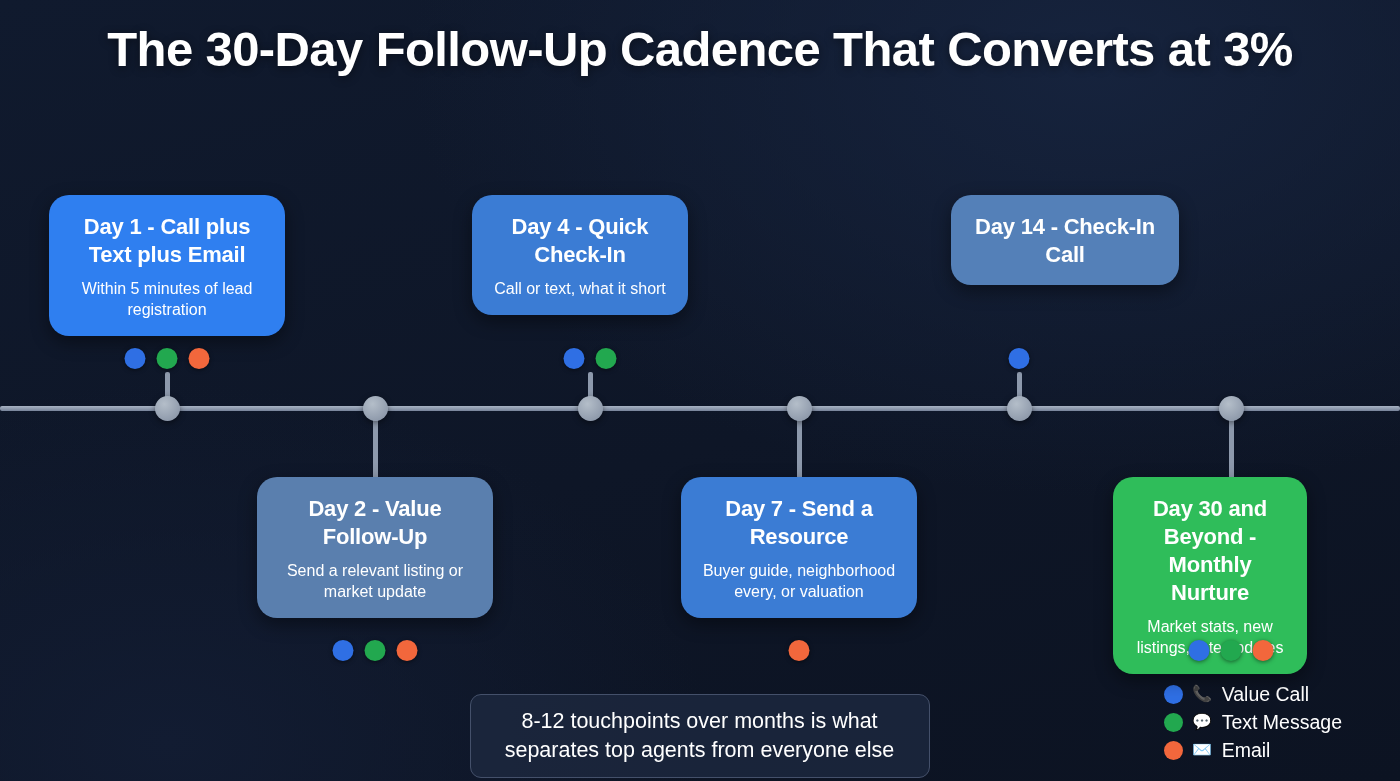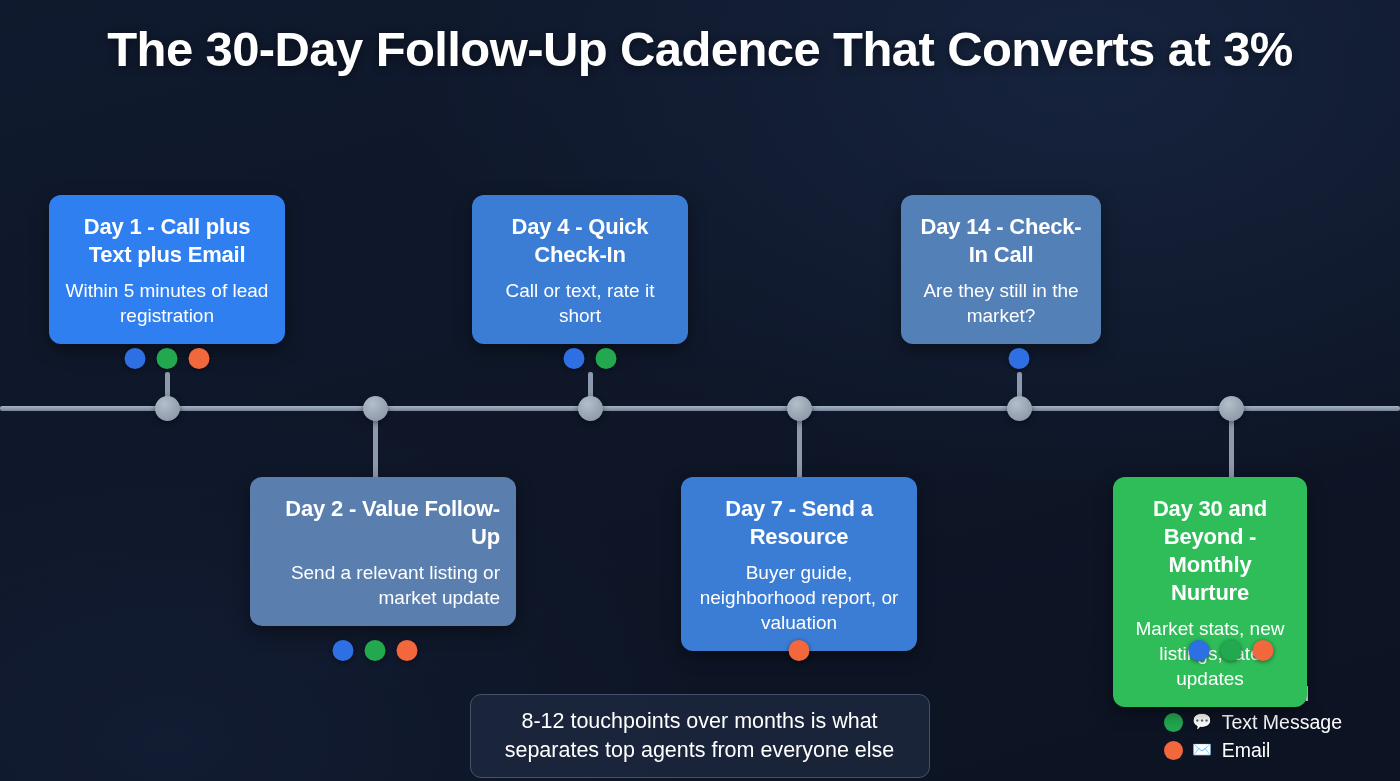--- a/index.html
+++ b/index.html
@@ -78,37 +78,37 @@
     width: 5px;
     background: #8d99ac;
     margin-left: -2.5px;
     z-index: 1;
     border-radius: 2px;
   }
 
   
   .card {
     position: absolute;
-    border-radius: 12px;
+    border-radius: 20px;
     box-sizing: border-box;
     padding: 18px 16px 16px 16px;
     text-align: center;
     color: #ffffff;
     box-shadow: 0 6px 18px rgba(0,0,0,0.42);
     z-index: 2;
   }
   .card-title {
     font-size: 22px;
     font-weight: bold;
     line-height: 1.27;
     margin: 0;
     letter-spacing: -0.2px;
   }
   .card-desc {
-    font-size: 19px;
+    font-size: 16px;
     font-weight: normal;
     line-height: 1.32;
     margin: 9px 0 0 0;
     color: #ffffff;
   }
 
   .dots {
     position: absolute;
     display: flex;
     gap: 11px;
@@ -190,53 +190,52 @@
         <div class="card-title">Day 1 - Call plus Text plus Email</div>
         <div class="card-desc">Within 5 minutes of lead registration</div>
       </div>
       <div class="dots" style="left: 167px; top: 348px;">
         <span class="dot" style="background: rgb(47, 111, 228);"></span>
         <span class="dot" style="background: rgb(34, 168, 79);"></span>
         <span class="dot" style="background: rgb(242, 103, 60);"></span>
       </div>
       <div class="stem" style="left: 167px; top: 372px; height: 38px;"></div>
       <div class="node" style="left: 167px;"></div>
-      <div class="card" style="background: rgb(90, 127, 174); width: 266px; left: 250px; top: 477px; text-align: right;">
+      <div class="card" style="background: rgb(90, 127, 174); width: 236px; left: 257px; top: 477px;">
         <div class="card-title">Day 2 - Value Follow-Up</div>
         <div class="card-desc">Send a relevant listing or market update</div>
       </div>
       <div class="dots" style="left: 375px; top: 640px;">
         <span class="dot" style="background: rgb(47, 111, 228);"></span>
         <span class="dot" style="background: rgb(34, 168, 79);"></span>
         <span class="dot" style="background: rgb(242, 103, 60);"></span>
       </div>
       <div class="stem" style="left: 375px; top: 406px; height: 74px;"></div>
       <div class="node" style="left: 375px;"></div>
       <div class="card" style="background: rgb(59, 124, 212); width: 216px; left: 472px; top: 195px;">
         <div class="card-title">Day 4 - Quick Check-In</div>
-        <div class="card-desc">Call or text, rate it short</div>
+        <div class="card-desc">Call or text, what it short</div>
       </div>
       <div class="dots" style="left: 590px; top: 348px;">
         <span class="dot" style="background: rgb(47, 111, 228);"></span>
         <span class="dot" style="background: rgb(34, 168, 79);"></span>
       </div>
       <div class="stem" style="left: 590px; top: 372px; height: 38px;"></div>
       <div class="node" style="left: 590px;"></div>
       <div class="card" style="background: rgb(59, 124, 212); width: 236px; left: 681px; top: 477px;">
         <div class="card-title">Day 7 - Send a Resource</div>
-        <div class="card-desc">Buyer guide, neighborhood report, or valuation</div>
+        <div class="card-desc">Buyer guide, neighborhood every, or valuation</div>
       </div>
       <div class="dots" style="left: 799px; top: 640px;">
         <span class="dot" style="background: rgb(242, 103, 60);"></span>
       </div>
       <div class="stem" style="left: 799px; top: 406px; height: 74px;"></div>
       <div class="node" style="left: 799px;"></div>
-      <div class="card" style="background: rgb(84, 128, 184); width: 200px; left: 901px; top: 195px;">
+      <div class="card" style="background: rgb(84, 128, 184); width: 228px; left: 951px; top: 195px;">
         <div class="card-title">Day 14 - Check-In Call</div>
-        <div class="card-desc">Are they still in the market?</div>
       </div>
       <div class="dots" style="left: 1019px; top: 348px;">
         <span class="dot" style="background: rgb(47, 111, 228);"></span>
       </div>
       <div class="stem" style="left: 1019px; top: 372px; height: 38px;"></div>
       <div class="node" style="left: 1019px;"></div>
       <div class="card" style="background: rgb(47, 189, 90); width: 194px; left: 1113px; top: 477px;">
         <div class="card-title">Day 30 and Beyond - Monthly Nurture</div>
         <div class="card-desc">Market stats, new listings, rate updates</div>
       </div>

